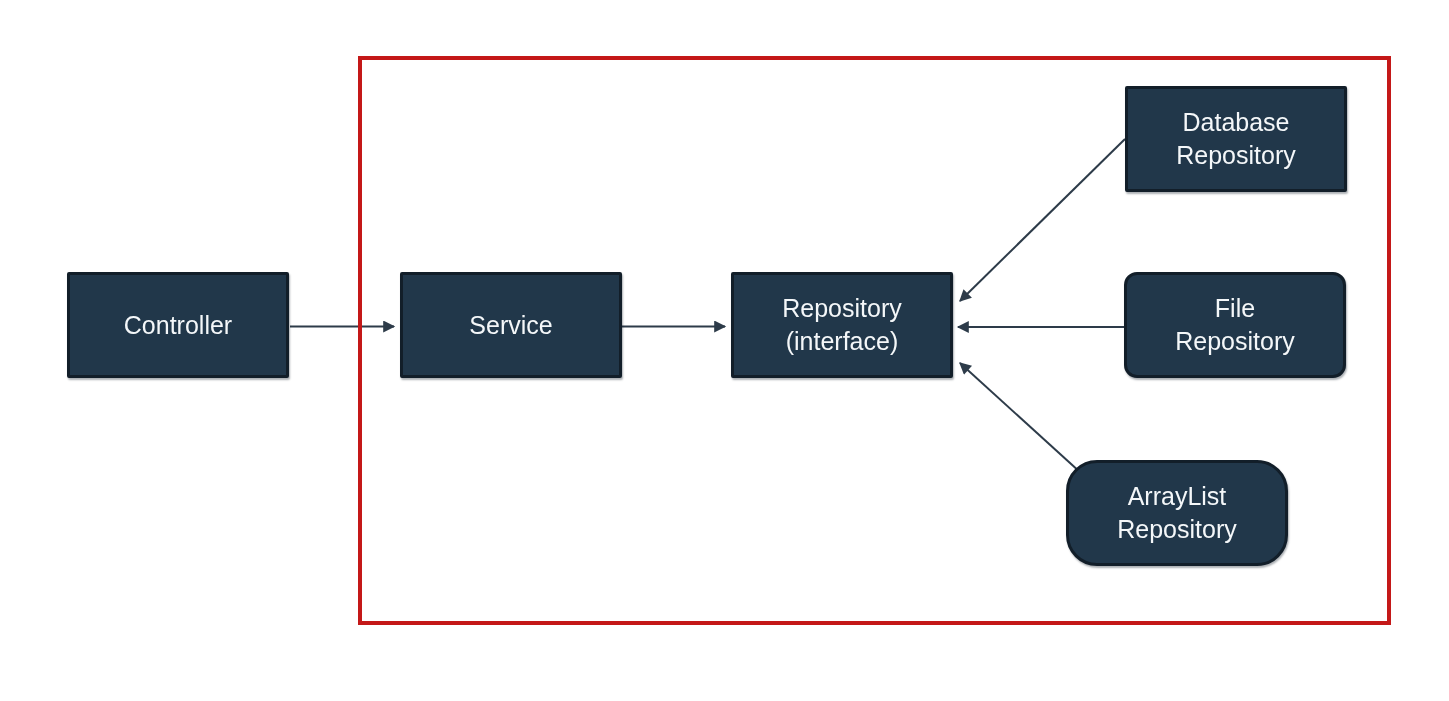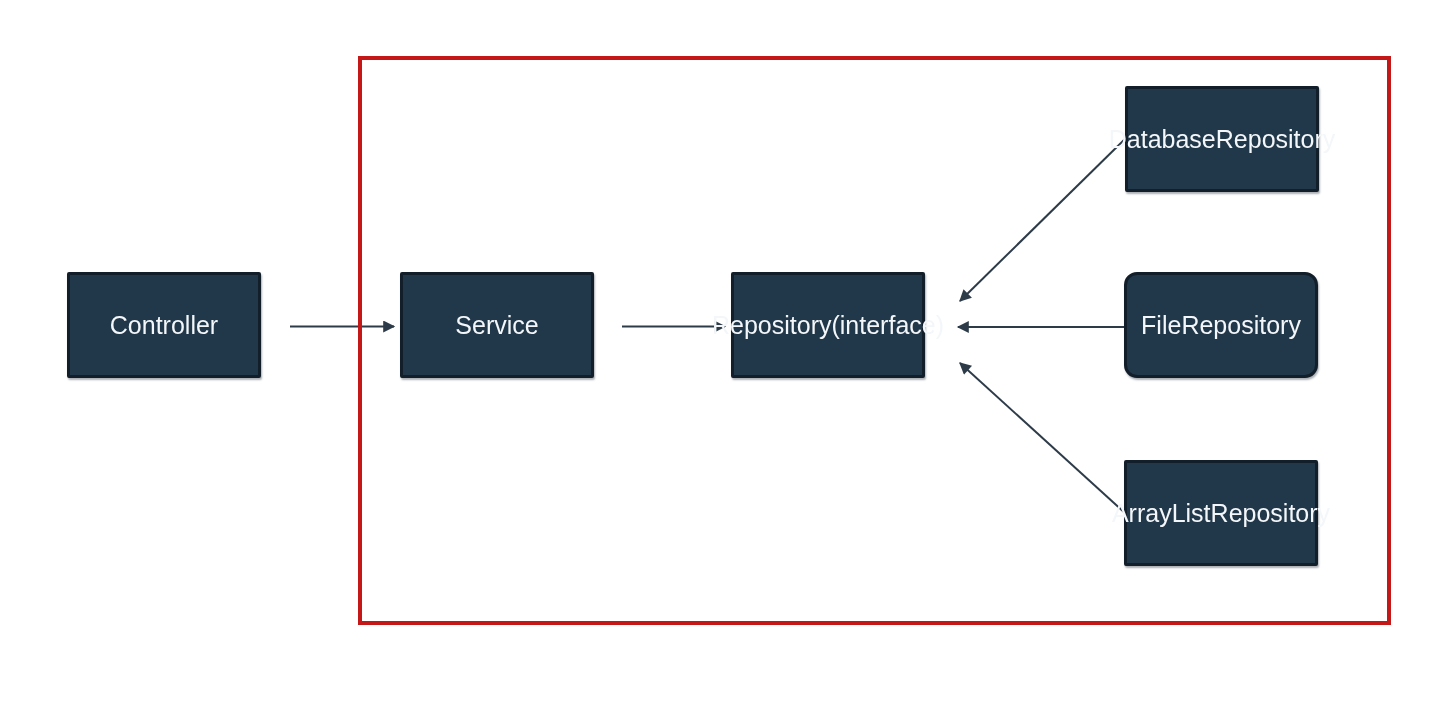--- a/index.html
+++ b/index.html
@@ -44,44 +44,44 @@
     top: 56px;
     width: 1033px;
     height: 569px;
     border: 4px solid var(--boundary-color);
     box-sizing: border-box;
     z-index: 2;
     background: transparent;
   }
   .node {
     position: absolute;
-    width: 194px;
+    width: 222px;
     height: 106px;
     background: var(--node-fill);
     border: 3px solid var(--node-border);
     box-sizing: border-box;
     border-radius: 2px;
     box-shadow: 1px 2px 2px rgba(18, 30, 41, 0.35);
     display: flex;
-    flex-direction: row;
+    flex-direction: column;
     align-items: center;
     justify-content: center;
     text-align: center;
     color: var(--node-text);
     font-size: 25px;
     line-height: 33px;
     z-index: 3;
   }
   .node span { display: block; }
   .node-controller  { left: 67px;   top: 272px; }
   .node-service     { left: 400px;  top: 272px; }
   .node-repository  { left: 731px;  top: 272px; }
   .node-database    { left: 1125px; top: 86px;  }
   .node-file        { left: 1124px; top: 272px; border-radius: 13px; }
-  .node-arraylist   { left: 1124px; top: 460px; }
+  .node-arraylist   { left: 1066px; top: 460px; border-radius: 31px; }
 </style>
 </head>
 <body>
 
 <div class="canvas">
 
   <svg class="arrow-layer" viewBox="0 0 1449 701" xmlns="http://www.w3.org/2000/svg">
     <defs>
       <marker id="arrowhead" viewBox="0 0 10 10" refX="9" refY="5" markerWidth="14" markerHeight="12" markerUnits="userSpaceOnUse" orient="auto-start-reverse">
         <path class="arrowhead-path" d="M 0 0 L 10 5 L 0 10 z"></path>

